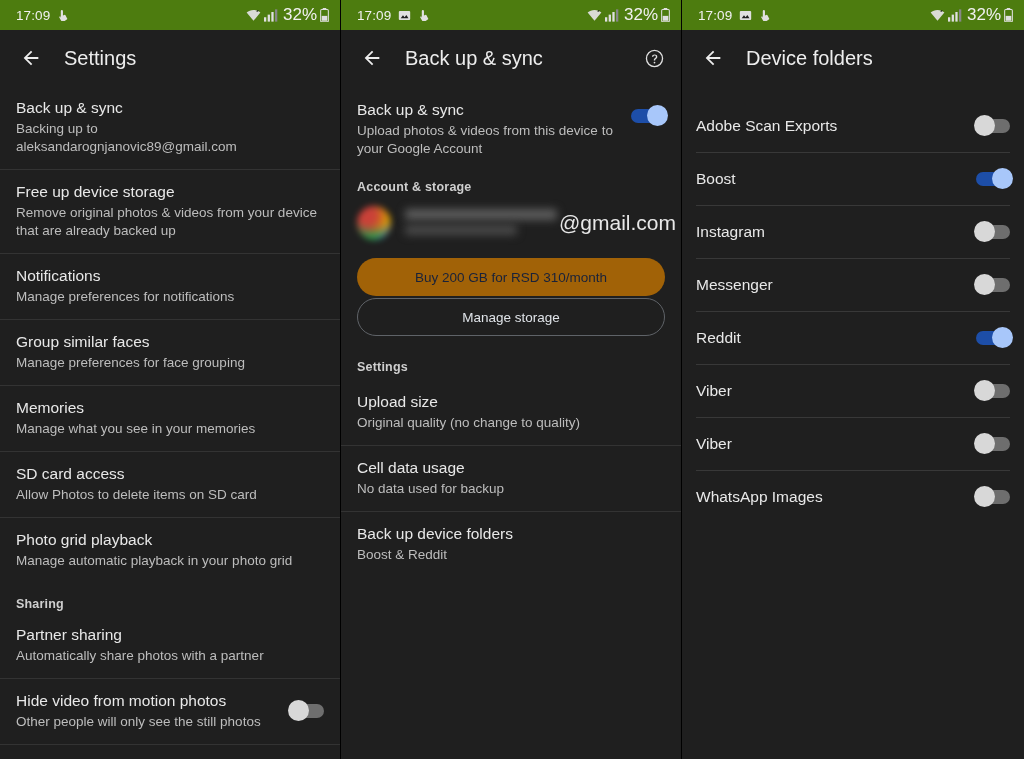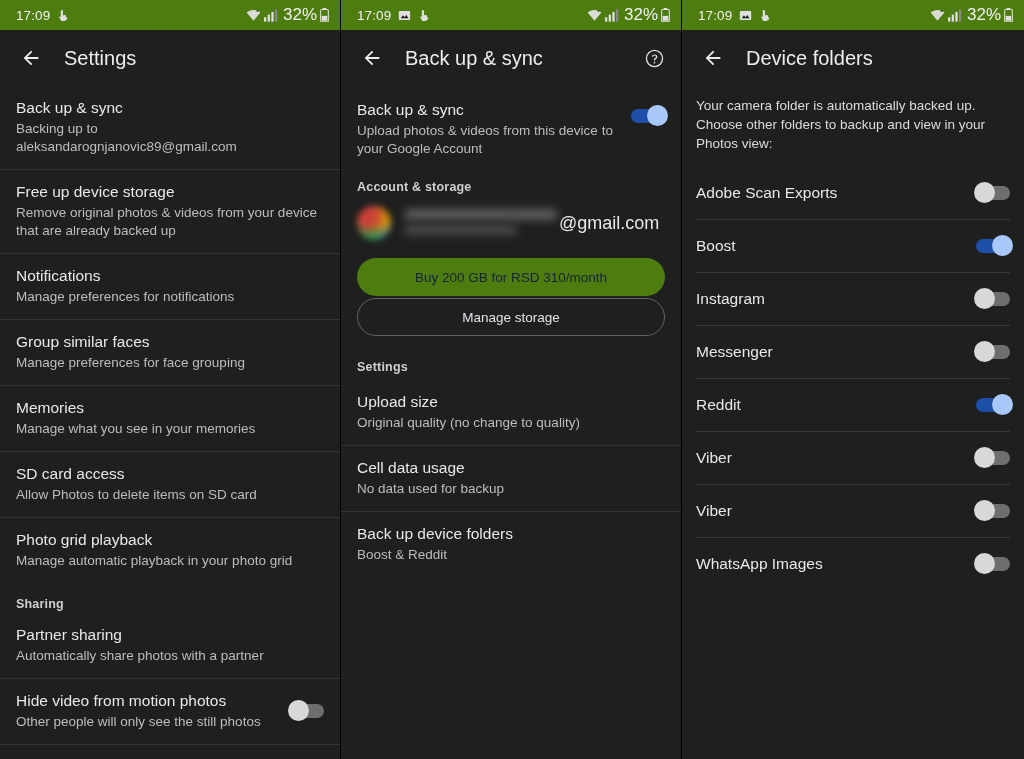--- a/index.html
+++ b/index.html
@@ -147,21 +147,21 @@
   }
   .acct-blur i {
     position: absolute;
     display: block;
     background: #5d5d5d;
     filter: blur(4px);
     border-radius: 3px;
   }
   .acct-blur i.l1 { left: 0; top: 2px; width: 152px; height: 11px; }
   .acct-blur i.l2 { left: 0; top: 18px; width: 112px; height: 10px; background: #4a4a4a; }
-  .acct-domain { font-size: 18px; color: #e8e8e8; margin-left: 2px; }
+  .acct-domain { font-size: 21px; color: #e8e8e8; margin-left: 2px; }
 
   .storage { padding: 14px 16px 0 16px; }
   .bar {
     height: 4px; border-radius: 2px;
     background: #5f5f5f;
     overflow: hidden;
   }
   .bar .fill { height: 100%; background: #4285f4; border-radius: 2px; }
   .bar-labels {
     display: flex; justify-content: space-between;
@@ -171,21 +171,21 @@
   .bar-labels .right { font-size: 13.5px; color: #e8e8e8; }
 
   .btns { padding: 16px 16px 0 16px; }
   .btn {
     height: 38px;
     border-radius: 19px;
     display: flex; align-items: center; justify-content: center;
     font-size: 13.5px;
     cursor: pointer;
   }
-  .btn.filled { background: #4d7c0f; color: #19223a; }
+  .btn.filled { background: #a16207; color: #19223a; }
   .btn.outlined { border: 1px solid #5f6368; color: #dfe3e8; margin-top: 2px; }
 
   .p2-list { margin-top: 4px; }
   .p2-list .row { padding-left: 16px; padding-right: 16px; border-bottom: 1px solid #333; }
   .p2-list .row:last-child { border-bottom: none; }
 
   
   .p3-intro {
     font-size: 13.5px;
     color: #dcdcdc;
@@ -454,21 +454,20 @@
 
     <div class="appbar">
       <div class="back">
         <svg width="22" height="22" viewBox="0 0 24 24">
             <path fill="#ededed" d="M20 11H7.8l5.6-5.6L12 4l-8 8 8 8 1.4-1.4L7.8 13H20z"></path>
           </svg>
       </div>
       <div class="title">Device folders</div>
     </div>
 
-    <div class="p3-intro">Your camera folder is automatically backed up. Choose other folders to backup and view in your Photos view:</div>
 
     <div class="folders" style="margin-top:14px;">
       <div class="folder-row">
         <span class="fname">Adobe Scan Exports</span>
         <span class="toggle off">
             <span class="knob"></span>
           </span>
       </div>
       <div class="folder-row">
         <span class="fname">Boost</span>

